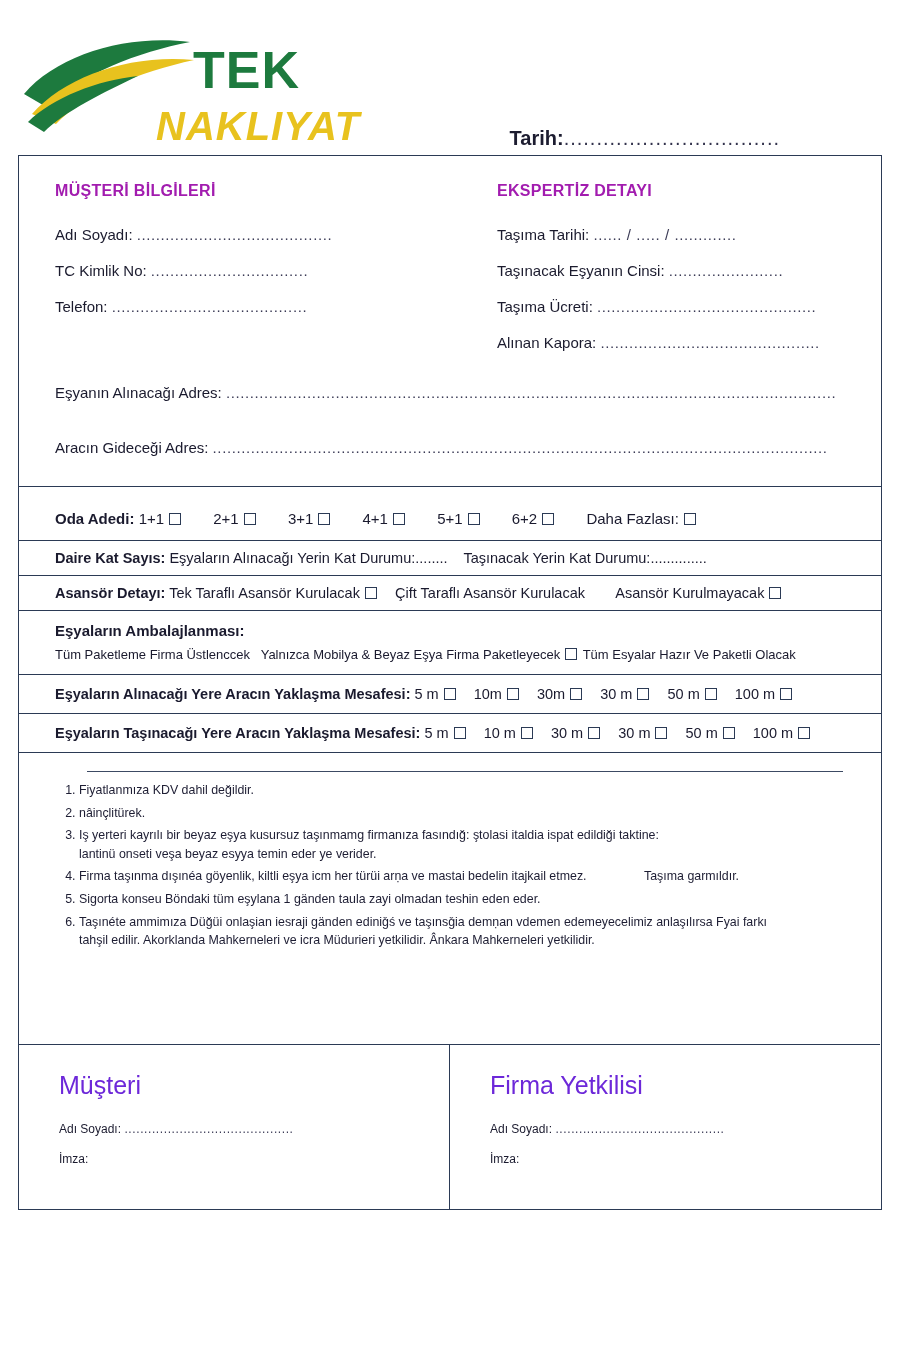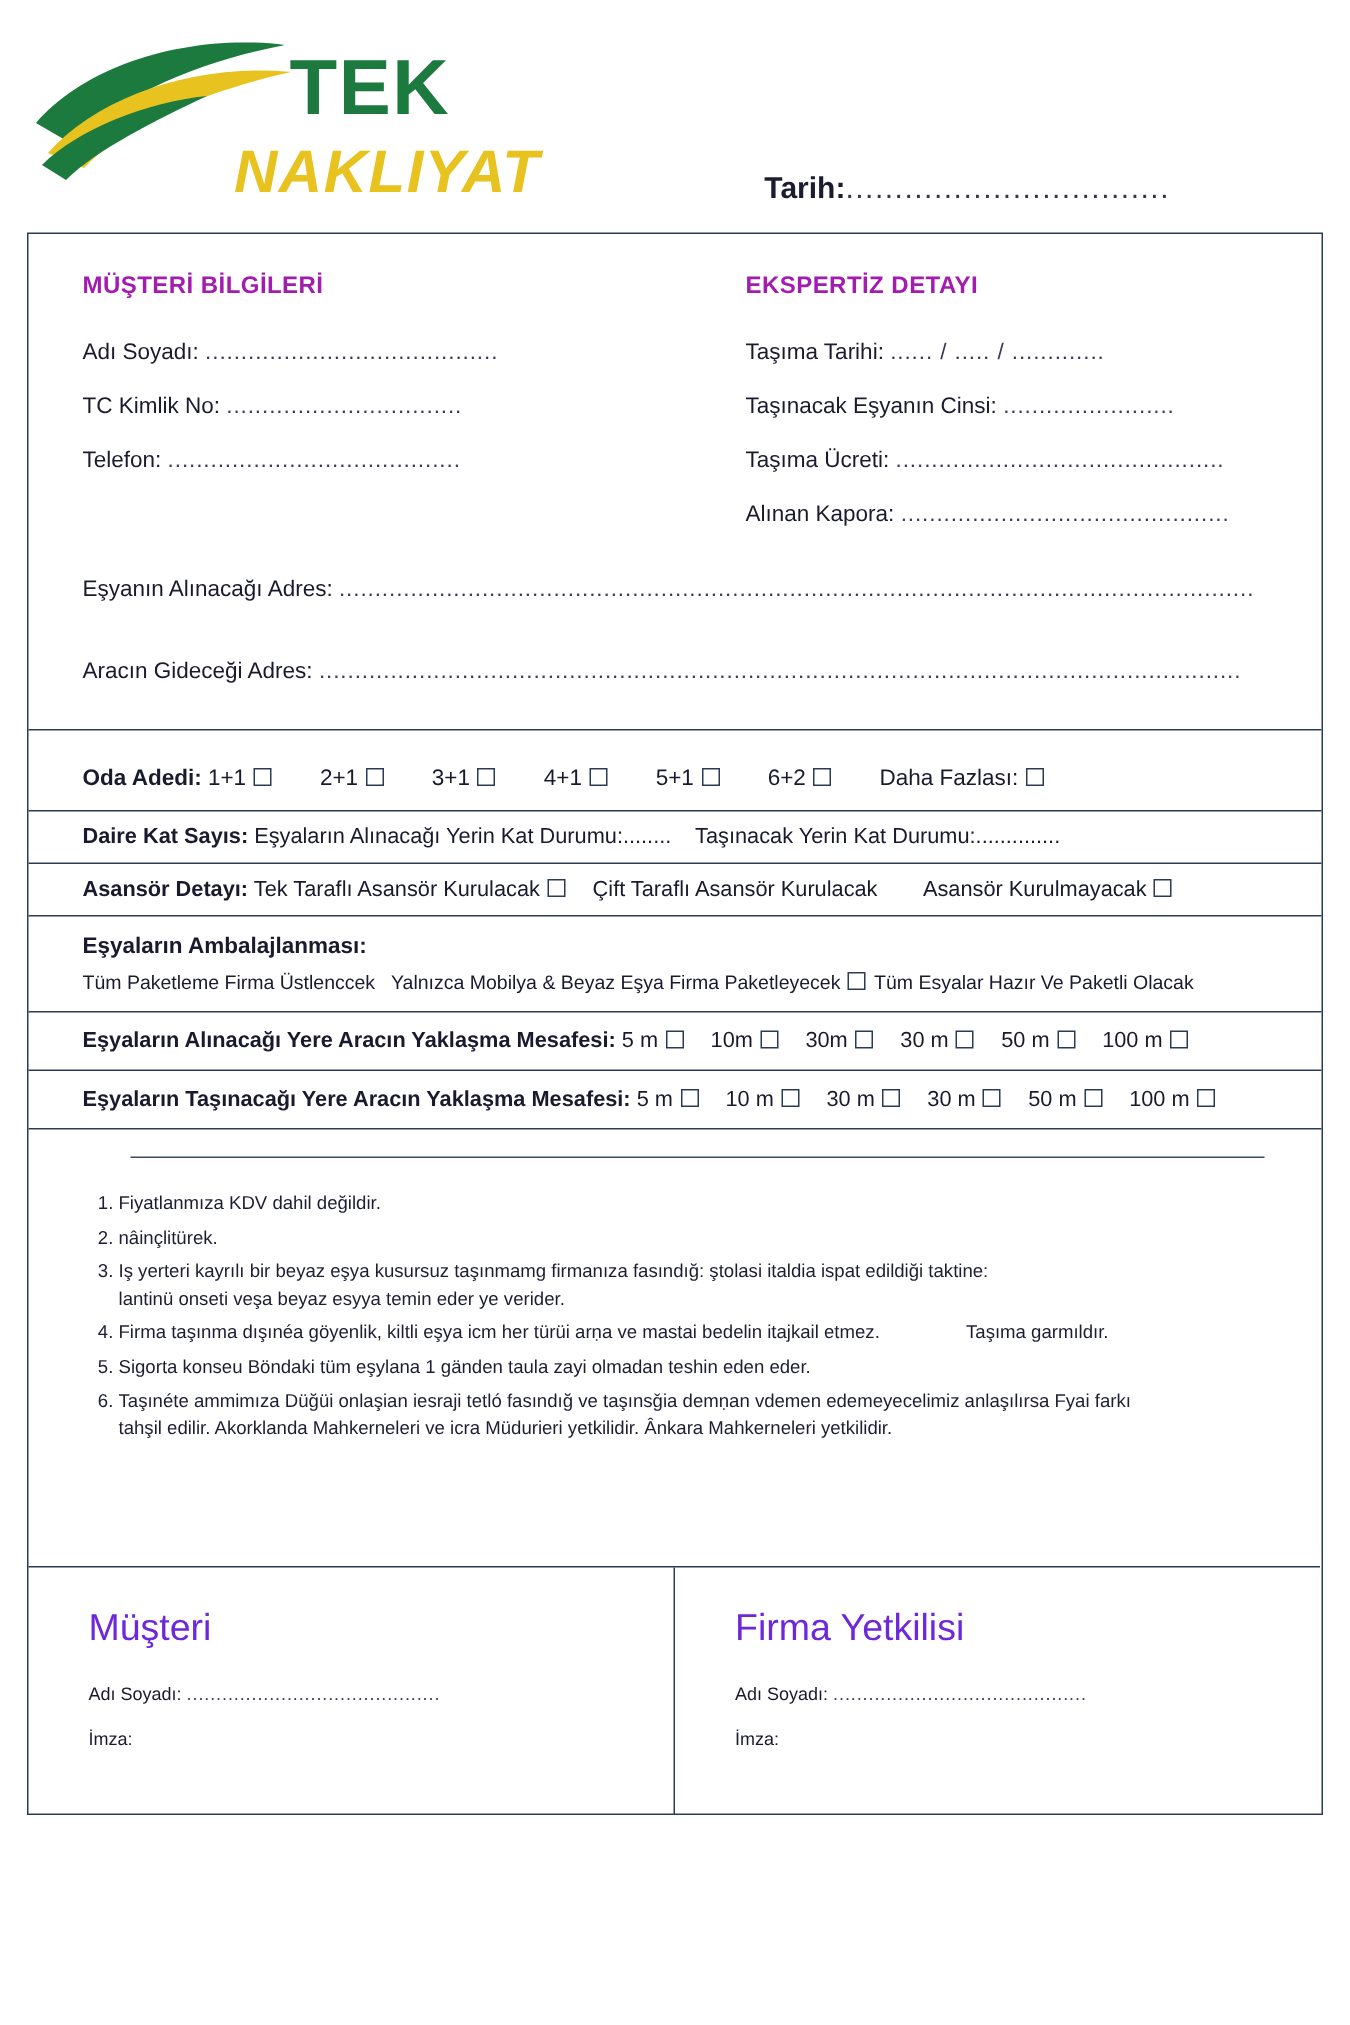--- a/index.html
+++ b/index.html
@@ -16,21 +16,21 @@
 
   .page {
     position: absolute;
     left: 0; top: 0;
     width: 900px; height: 1350px;
   }
 
   
   .header {
     position: absolute;
-    left: 0; top: 0;
+    left: 0; top: 12px;
     width: 800px; height: 150px;
   }
   .logo {
     position: absolute;
     left: 18px; top: 24px;
     width: 360px; height: 110px;
   }
   .logo svg { display: block; }
 
   .tarih {
@@ -130,21 +130,21 @@
     font-size: 13px;
     white-space: nowrap;
   }
 
   .mesafe { font-size: 14.5px; padding-top: 11px; padding-bottom: 11px; }
   .mesafe .g { display: inline-block; margin-right: 12px; }
 
   
   .terms {
     border-top: 1.5px solid #2b3a55;
-    padding: 26px 40px 10px 40px;
+    padding: 14px 40px 10px 40px;
     position: relative;
   }
   .terms-rule {
     position: absolute;
     left: 68px; top: 18px;
     width: 756px; height: 1px;
     background: #3c4a63;
   }
   ol.terms-list {
     margin: 14px 0 0 0;
@@ -322,21 +322,21 @@
           <span class="sub">lantinü onseti veşa beyaz esyya temin eder ye verider.</span>
         </li>
         <li>
           <span>Firma taşınma dışınéa göyenlik, kiltli eşya icm her türüi arṇa ve mastai bedelin itajkail etmez.</span>
           <span class="gar">Taşıma garmıldır.</span>
         </li>
         <li>
           <span>Sigorta konseu Böndaki tüm eşylana 1 gänden taula zayi olmadan teshin eden eder.</span>
         </li>
         <li>
-          <span>Taşınéte ammimıza Düğüi onlaşian iesraji tetló fasındığ ve taşınsǧia demṇan vdemen edemeyecelimiz anlaşılırsa Fyai farkı</span>
+          <span>Taşınéte ammimıza Düğüi onlaşian iesraji gänden ediniǧś ve taşınsǧia demṇan vdemen edemeyecelimiz anlaşılırsa Fyai farkı</span>
           <span class="sub">tahşil edilir. Akorklanda Mahkerneleri ve icra Müdurieri yetkilidir. Ânkara Mahkerneleri yetkilidir.</span>
         </li>
       </ol>
     </div>
 
     <div class="sign">
       <div class="half left">
         <h3>Müşteri</h3>
         <div class="sfld">
           <span>Adı Soyadı:</span>

